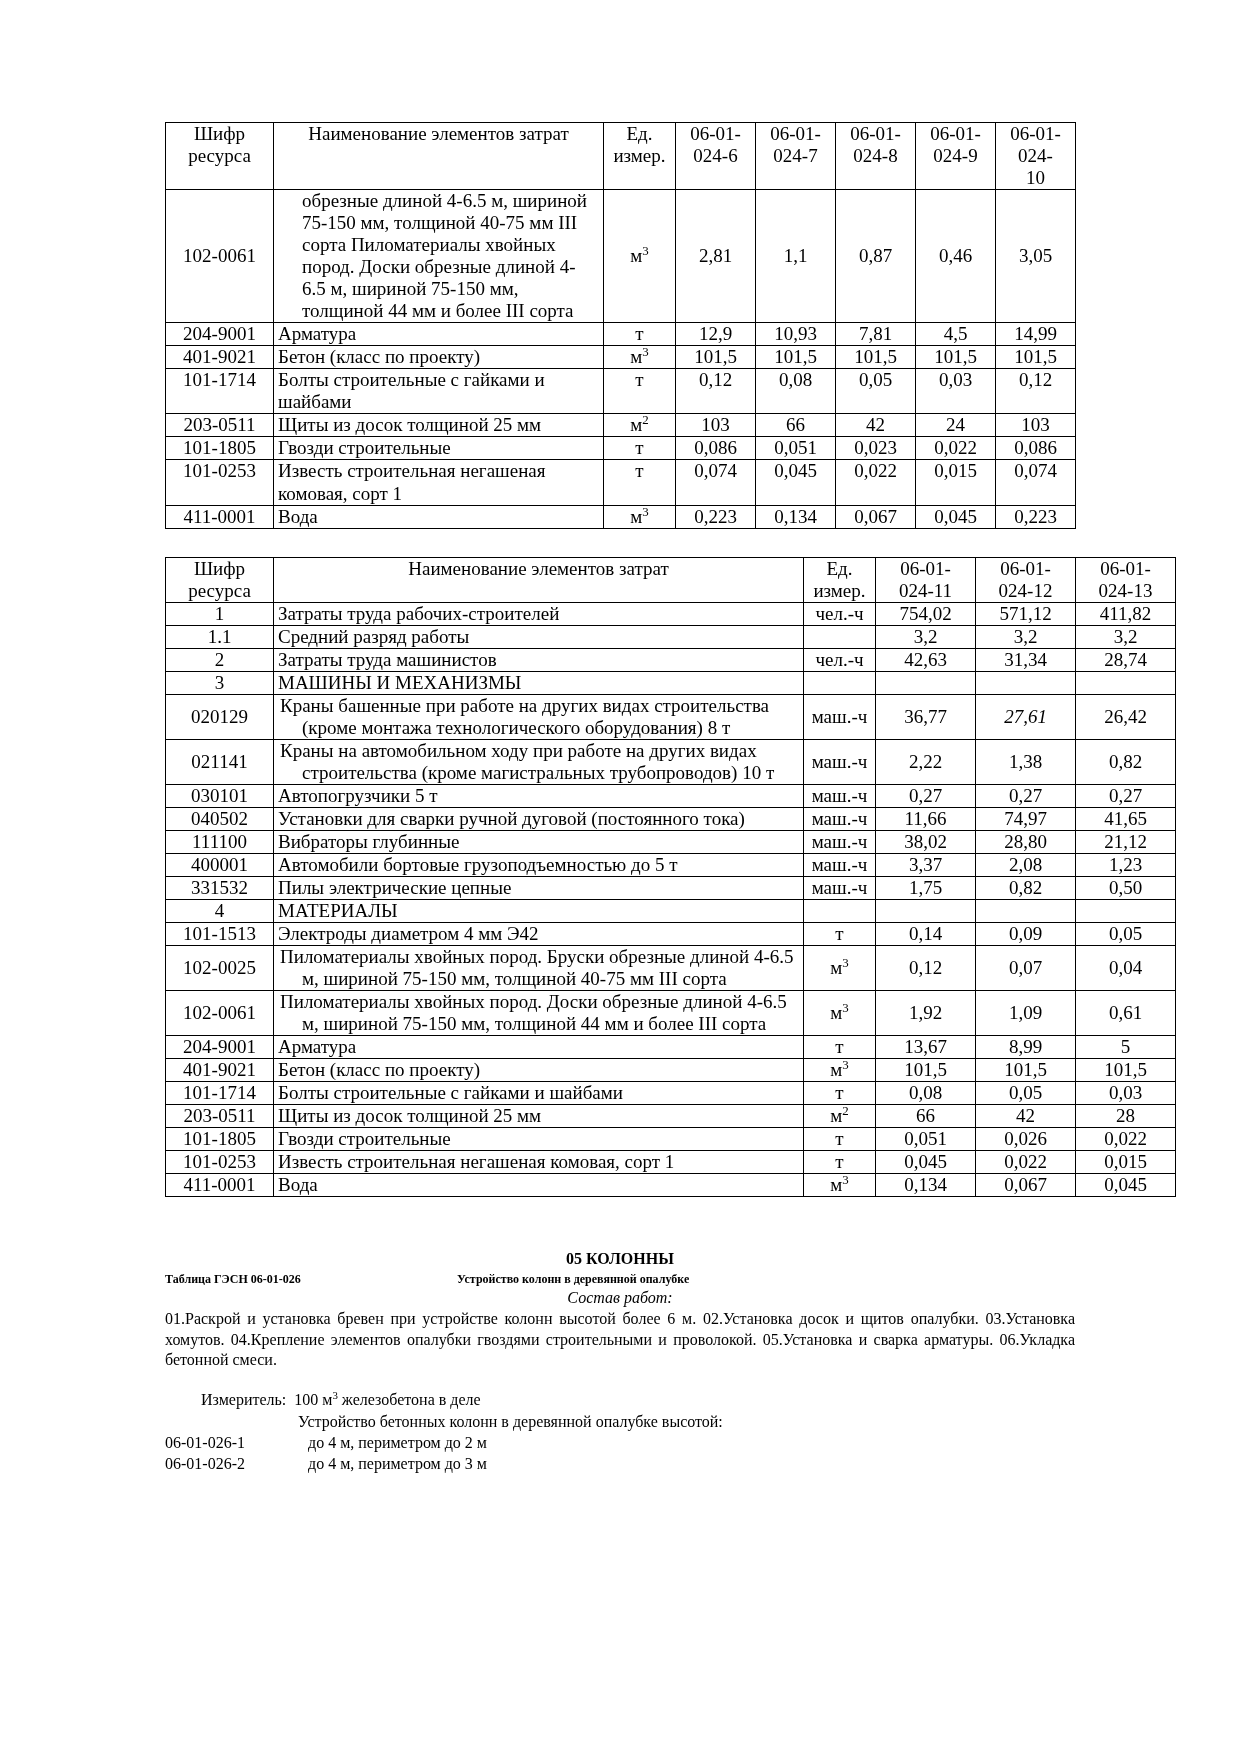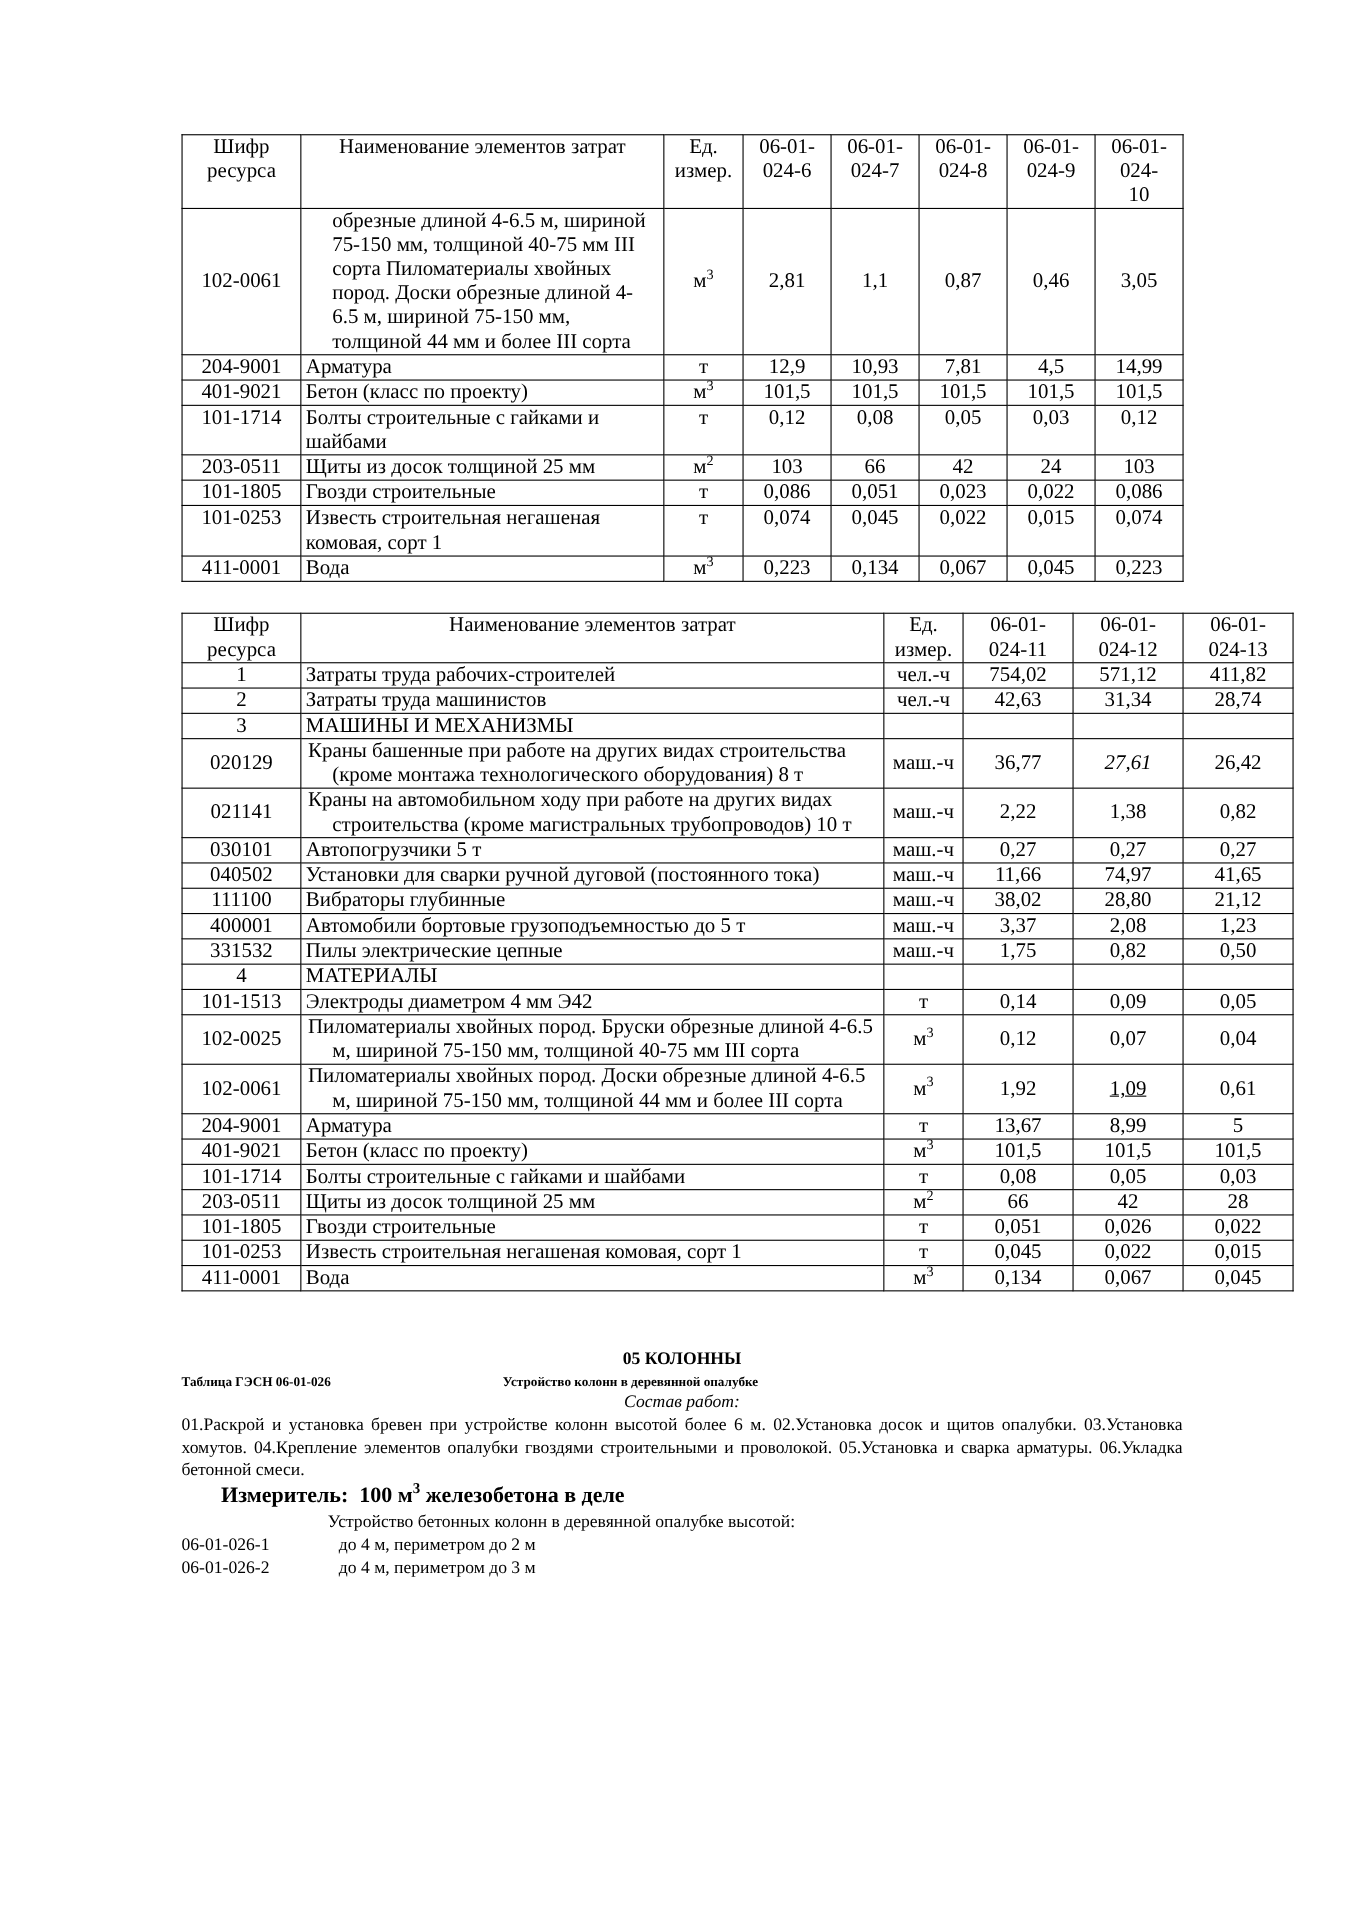--- a/index.html
+++ b/index.html
@@ -109,23 +109,23 @@
     font-size: 16px;
     margin-top: 1px;
   }
   .works {
     font-size: 16px;
     text-align: justify;
     margin-top: 1px;
   }
   .works .firstline { text-indent: 44px; display: block; }
   .izmer {
-    font-size: 20px;
-    font-weight: bold;
-    margin-top: 0;
+    font-size: 16px;
+    font-weight: normal;
+    margin-top: 20px;
     padding-left: 36px;
   }
   .ustr-line {
     font-size: 16px;
     margin-top: 1px;
     padding-left: 133px;
   }
   .coderow {
     display: flex;
     font-size: 16px;
@@ -306,20 +306,28 @@
     </thead>
     <tbody id="table2-body">
         <tr>
           <td class="code bold">1</td>
           <td class="name">Затраты труда рабочих-строителей</td>
           <td class="unit">чел.-ч</td>
           <td class="num">754,02</td>
           <td class="num">571,12</td>
           <td class="num">411,82</td>
         </tr>
+        <tr>
+          <td class="code">1.1</td>
+          <td class="name">Средний разряд работы</td>
+          <td class="unit"></td>
+          <td class="num">3,2</td>
+          <td class="num">3,2</td>
+          <td class="num">3,2</td>
+        </tr>
         <tr class="sect-end">
           <td class="code bold">2</td>
           <td class="name">Затраты труда машинистов</td>
           <td class="unit">чел.-ч</td>
           <td class="num">42,63</td>
           <td class="num">31,34</td>
           <td class="num">28,74</td>
         </tr>
         <tr class="sect-divider">
           <td class="code bold">3</td>
@@ -407,21 +415,21 @@
           <td class="unit" style="vertical-align: middle;">м<sup>3</sup></td>
           <td class="num" style="vertical-align: middle;">0,12</td>
           <td class="num" style="vertical-align: middle;">0,07</td>
           <td class="num" style="vertical-align: middle;">0,04</td>
         </tr>
         <tr>
           <td class="code" style="vertical-align: middle;">102-0061</td>
           <td class="name hang">Пиломатериалы хвойных пород. Доски обрезные длиной 4-6.5 м, шириной 75-150 мм, толщиной 44 мм и более III сорта</td>
           <td class="unit" style="vertical-align: middle;">м<sup>3</sup></td>
           <td class="num" style="vertical-align: middle;">1,92</td>
-          <td class="num" style="vertical-align: middle; text-decoration: underline;">1,09</td>
+          <td class="num" style="vertical-align: middle;">1,09</td>
           <td class="num" style="vertical-align: middle;">0,61</td>
         </tr>
         <tr>
           <td class="code">204-9001</td>
           <td class="name">Арматура</td>
           <td class="unit">т</td>
           <td class="num">13,67</td>
           <td class="num">8,99</td>
           <td class="num">5</td>
         </tr>

